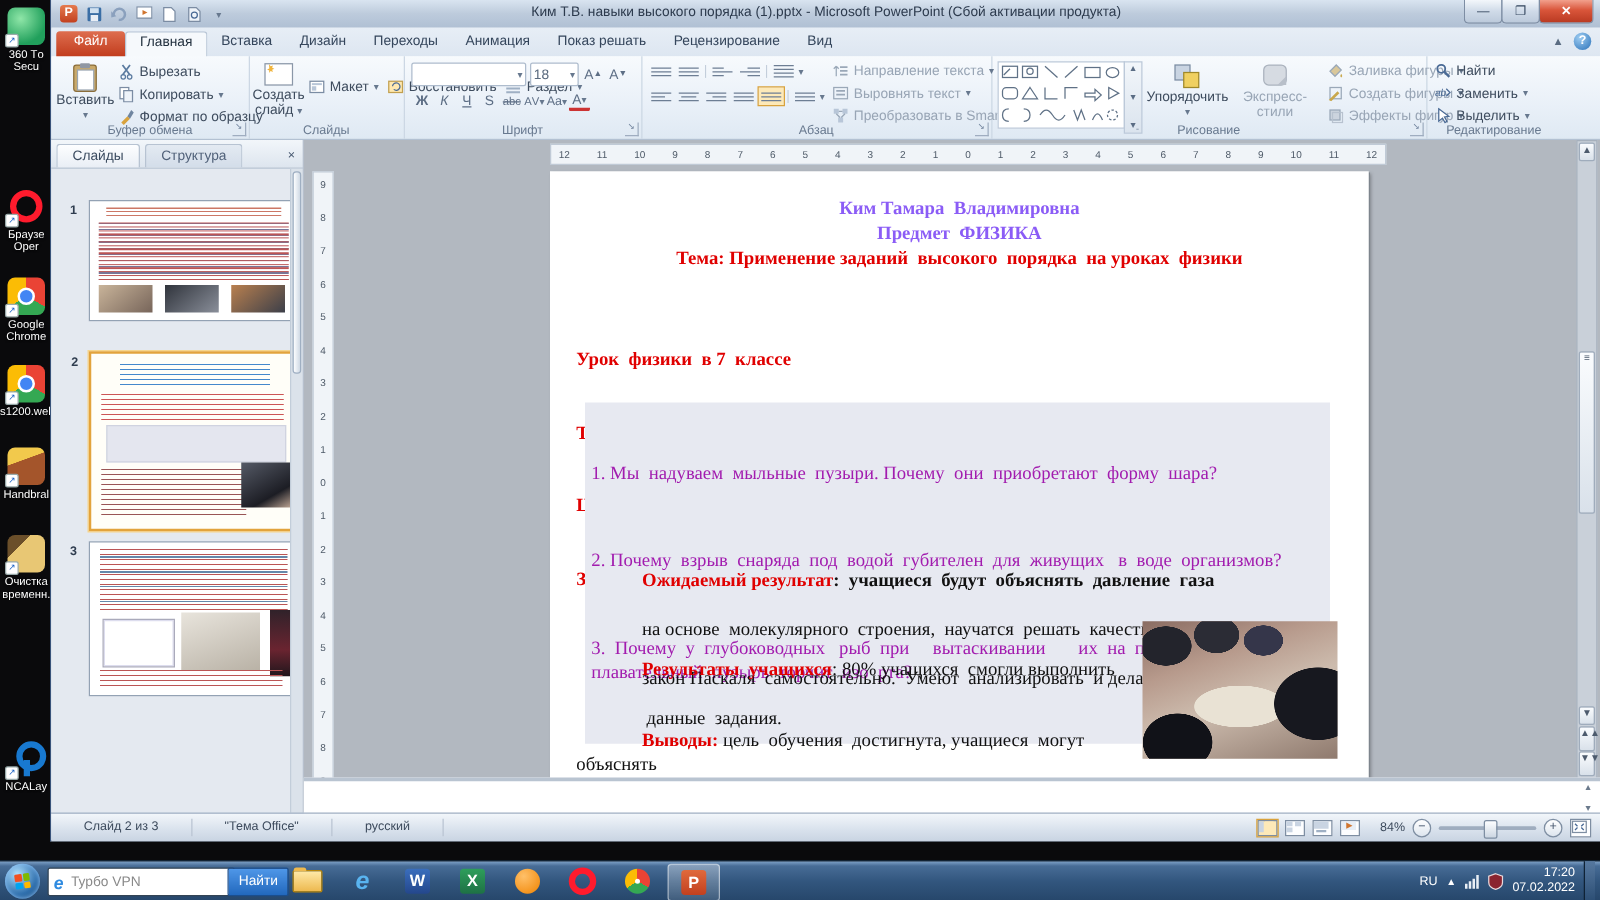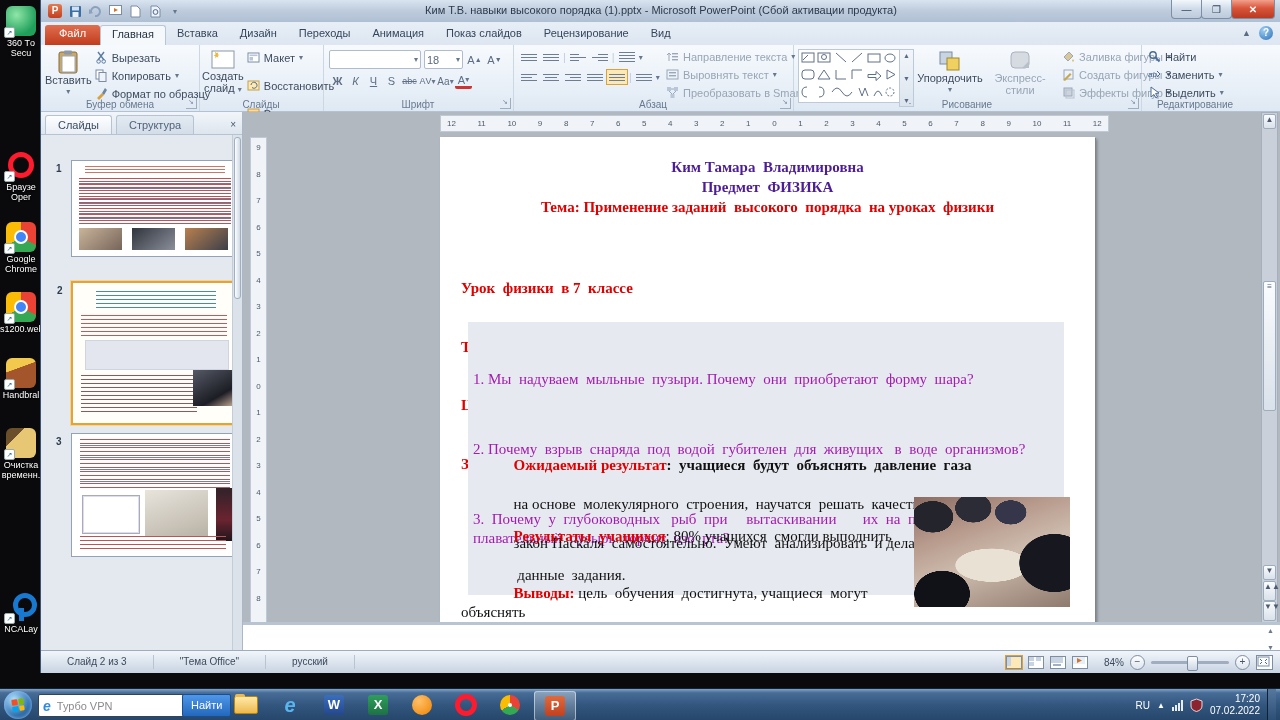--- a/index.html
+++ b/index.html
@@ -101,21 +101,21 @@
   .vsb{position:absolute;left:1px;right:1px;text-align:center;font-size:8px;color:#4d5b6d;background:linear-gradient(#fafcfe,#d9e1ea);
     border:1px solid #9facbc;border-radius:2px;cursor:pointer;}
   .notesbar{position:absolute;left:201px;right:0;top:510px;height:28px;background:#fff;border-top:3px solid #b9c4d1;}
   .notesbar .ph{font-size:11px;color:#3a3a3a;margin:6px 0 0 26px;}
   .notescroll{position:absolute;right:3px;top:2px;width:15px;bottom:2px;display:flex;flex-direction:column;justify-content:space-between;
     font-size:7px;color:#6b7a8c;text-align:center;}
 
   
   .slide-sans{font-family:"Liberation Serif",serif;}
   .sc{position:absolute;width:100%;text-align:center;font-weight:bold;font-size:15px;white-space:pre-wrap;}
-  .blue{color:#4c1d95;}
+  .blue{color:#8b5cf6;}
   .red{color:#e00000;}
   .sbody{position:absolute;left:21px;top:103px;font-size:15px;line-height:19.5px;color:#111;white-space:pre-wrap;}
   .qbox{position:absolute;left:28px;top:185px;width:581px;background:#e7e9f1;padding:7px 10px 9px 5px;
     font-size:15px;line-height:19px;color:#a21caf;white-space:pre-wrap;}
   .qbox div{margin:3px 0 10px 0;}
   .qbox div:last-child{margin-bottom:0;}
   .para{position:absolute;font-size:15px;line-height:19.5px;color:#111;white-space:pre-wrap;}
   .photo{position:absolute;left:474px;top:360px;width:156px;height:110px;
     background:
       radial-gradient(ellipse 34px 26px at 12% 18%,#23242c 0 60%,transparent 61%),
@@ -264,21 +264,21 @@
       </div>
     </div>
 
     <div class="tabrow">
       <div class="tab file">Файл</div>
       <div class="tab active">Главная</div>
       <div class="tab">Вставка</div>
       <div class="tab">Дизайн</div>
       <div class="tab">Переходы</div>
       <div class="tab">Анимация</div>
-      <div class="tab">Показ слайдов</div>
+      <div class="tab">Показ решать</div>
       <div class="tab">Рецензирование</div>
       <div class="tab">Вид</div>
     </div>
     <div class="ribbon-help">
       <span class="chev">▲</span>
       <span class="helpq">?</span>
     </div>
 
     <div class="ribbon">
 
@@ -326,21 +326,21 @@
       <div class="grp" style="left:158px;width:124px">
         <div style="display:flex;padding:2px 0 0 3px;">
           <div class="bigbtn" style="width:46px">
             <svg width="24" height="20">
                 <rect x="1" y="1" width="22" height="17" fill="#fff" stroke="#8a97a8"></rect>
                 <path d="M5 1 l2.2 3 3-1-1 3 3 1.4-3 1.2 1 3-3-1.2L5 13l.4-3.4-3-1.3 3-1.2Z" fill="#f0b43c" transform="scale(.6) translate(2,1)"></path>
               </svg>
             <span>Создать</span>
             <span><span>слайд</span> <span class="arr">▾</span></span>
           </div>
-          <div style="display:flex;flex-direction:column;gap:11px;margin-top:2px;">
+          <div style="display:flex;flex-direction:row;gap:1px;margin-top:14px;">
             <div class="srow">
               <svg class="mini" viewBox="0 0 13 13">
                   <rect x="1" y="2" width="11" height="9" fill="#fff" stroke="#7b8ca3"></rect>
                   <rect x="2.5" y="3.5" width="8" height="1.6" fill="#b8c6d8"></rect>
                   <rect x="2.5" y="6" width="3.5" height="3.5" fill="#b8c6d8"></rect>
                 </svg>
               <span>Макет</span>
                 <span class="arr">▾</span>
             </div>
             <div class="srow">

